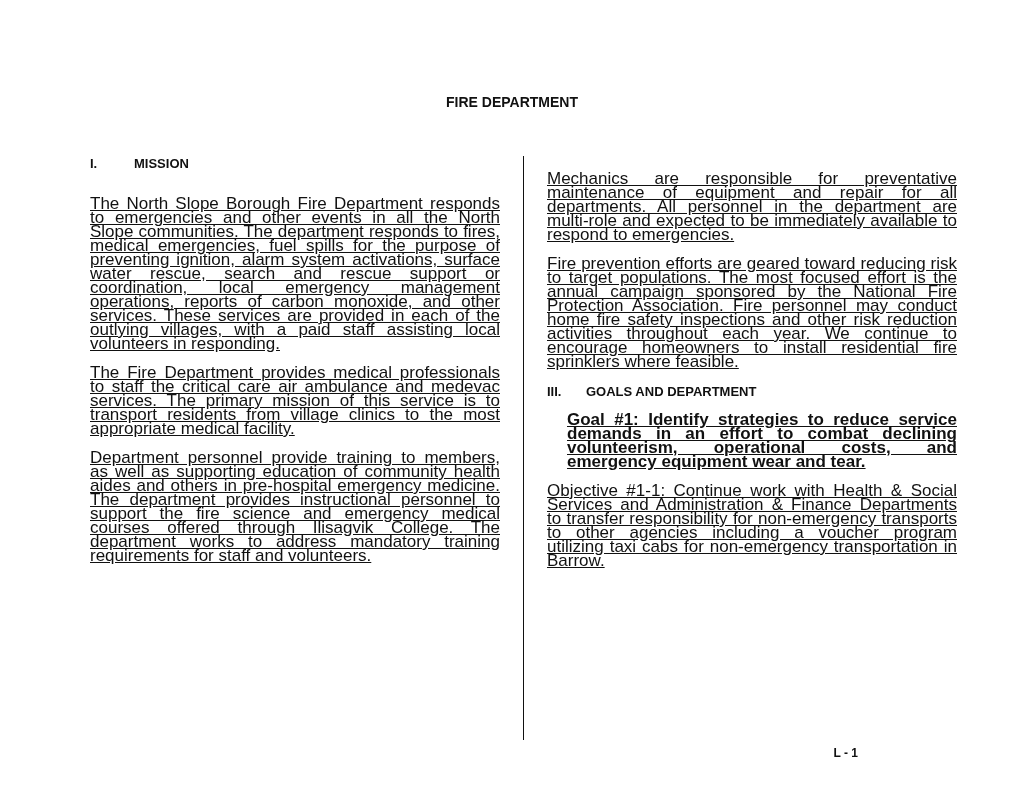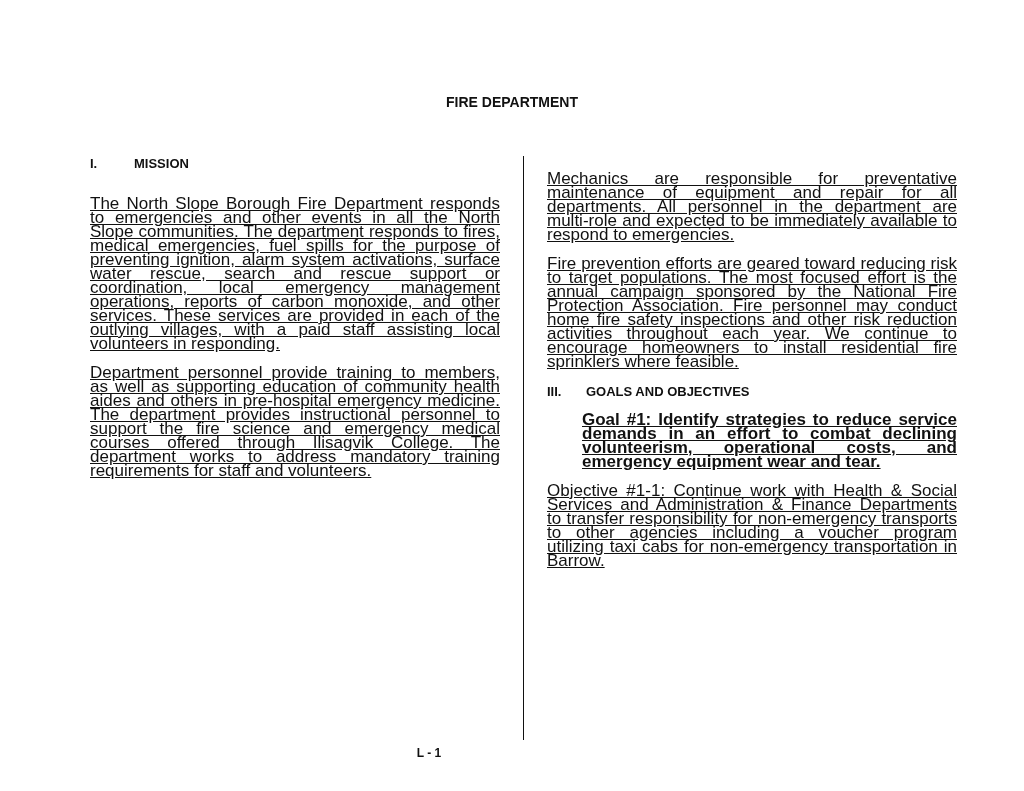--- a/index.html
+++ b/index.html
@@ -4,50 +4,51 @@
 <style>
   html, body { margin: 0; padding: 0; background: #ffffff; }
   body { width: 1024px; height: 791px; position: relative; overflow: hidden;
          font-family: "Liberation Sans", sans-serif; color: #111; }
   .title { position: absolute; top: 94px; left: 0; width: 1024px; text-align: center;
            font-weight: bold; font-size: 14px; }
   .col { position: absolute; top: 156px; }
   .col.left { left: 90px; width: 410px; }
   .col.right { left: 547px; width: 410px; top: 172px; }
   .divider { position: absolute; left: 523px; top: 156px; width: 1px; height: 584px; background: #111; }
-  .pagenum { position: absolute; top: 746px; left: 0; width: 858px; text-align: center;
+  .pagenum { position: absolute; top: 746px; left: 0; width: 858px; text-align: right;
              font-weight: bold; font-size: 12px; }
   h2 { font-size: 13px; font-weight: bold; margin: 0 0 14px 0; display: flex; }
   h2 .num { width: 44px; display: inline-block; }
   p { font-size: 17px; line-height: 14px; margin: 0 0 15px 0; text-align: justify; text-decoration: underline; }
   .gap { height: 12px; }
-  .goal { font-weight: bold; margin-left: 35px; }
+  .goal { font-weight: bold; margin-left: 20px; }
   .h3 .num { width: 39px; }
 </style>
 </head>
 <body>
 
 <div class="title">FIRE DEPARTMENT</div>
 
 <div class="col left">
   <h2>
     <span class="num">I.</span>
     <span>MISSION</span>
   </h2>
   <div class="gap"></div>
   <p>The North Slope Borough Fire Department responds to emergencies and other events in all the North Slope communities. The department responds to fires, medical emergencies, fuel spills for the purpose of preventing ignition, alarm system activations, surface water rescue, search and rescue support or coordination, local emergency management operations, reports of carbon monoxide, and other services. These services are provided in each of the outlying villages, with a paid staff assisting local volunteers in responding.</p>
+  <p>The Fire Department provides medical professionals to staff the critical care air ambulance and medevac services. The primary mission of this service is to transport residents from village clinics to the most appropriate medical facility.</p>
   <p>Department personnel provide training to members, as well as supporting education of community health aides and others in pre-hospital emergency medicine. The department provides instructional personnel to support the fire science and emergency medical courses offered through Ilisagvik College. The department works to address mandatory training requirements for staff and volunteers.</p>
 </div>
 
 <div class="divider"></div>
 
 <div class="col right">
   <p>Mechanics are responsible for preventative maintenance of equipment and repair for all departments. All personnel in the department are multi-role and expected to be immediately available to respond to emergencies.</p>
   <p>Fire prevention efforts are geared toward reducing risk to target populations. The most focused effort is the annual campaign sponsored by the National Fire Protection Association. Fire personnel may conduct home fire safety inspections and other risk reduction activities throughout each year. We continue to encourage homeowners to install residential fire sprinklers where feasible.</p>
   <h2 class="h3">
     <span class="num">III.</span>
-    <span>GOALS AND OBJECTIVES</span>
+    <span>GOALS AND DEPARTMENT</span>
   </h2>
   <p class="goal">Goal #1: Identify strategies to reduce service demands in an effort to combat declining volunteerism, operational costs, and emergency equipment wear and tear.</p>
   <p>Objective #1-1:  Continue work with Health &amp; Social Services and Administration &amp; Finance Departments to transfer responsibility for non-emergency transports to other agencies including a voucher program utilizing taxi cabs for non-emergency transportation in Barrow.</p>
 </div>
 
 <div class="pagenum">L - 1</div>
 
 </body></html>

